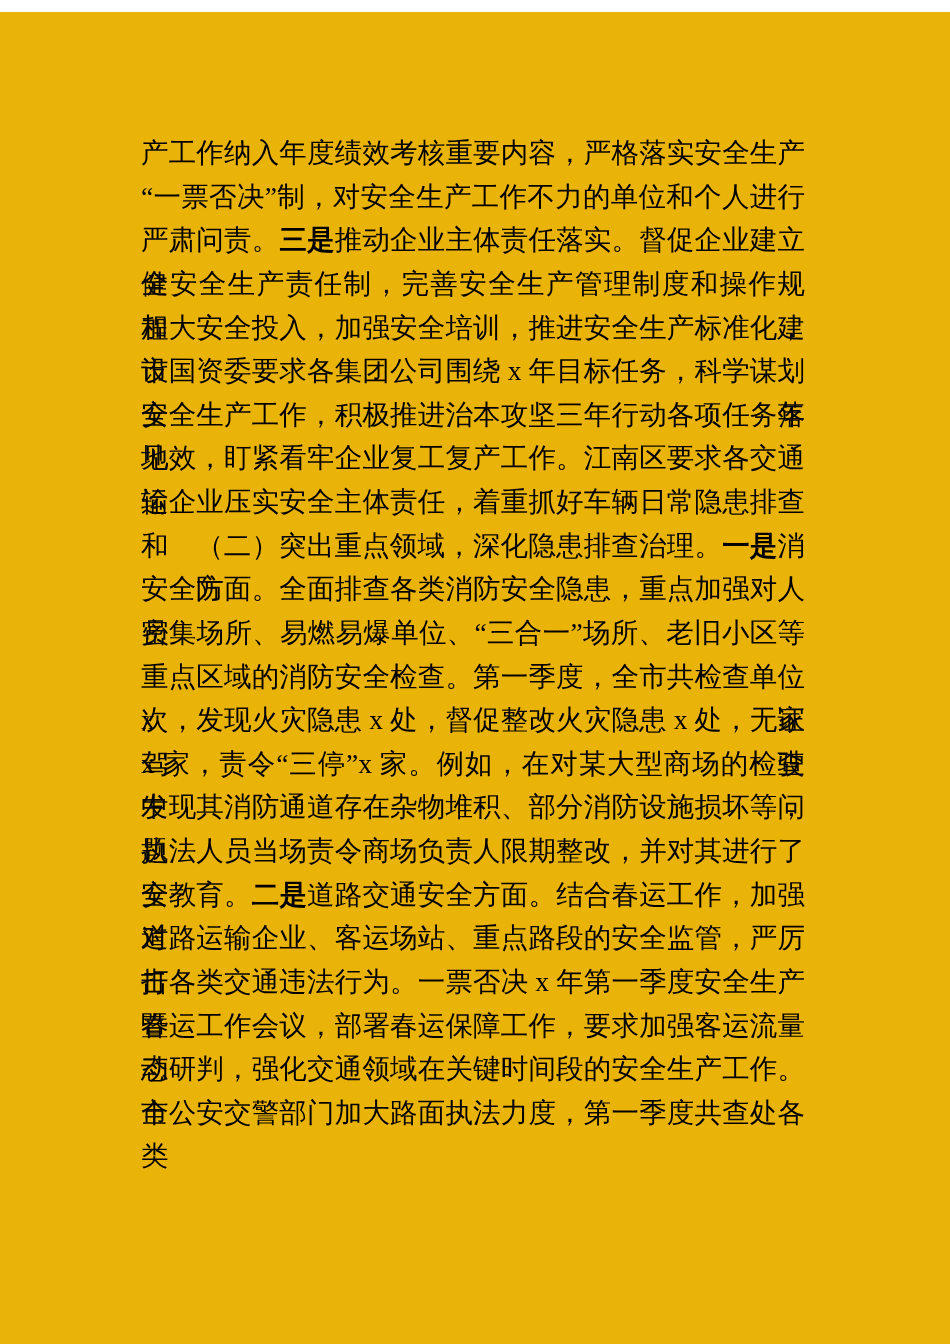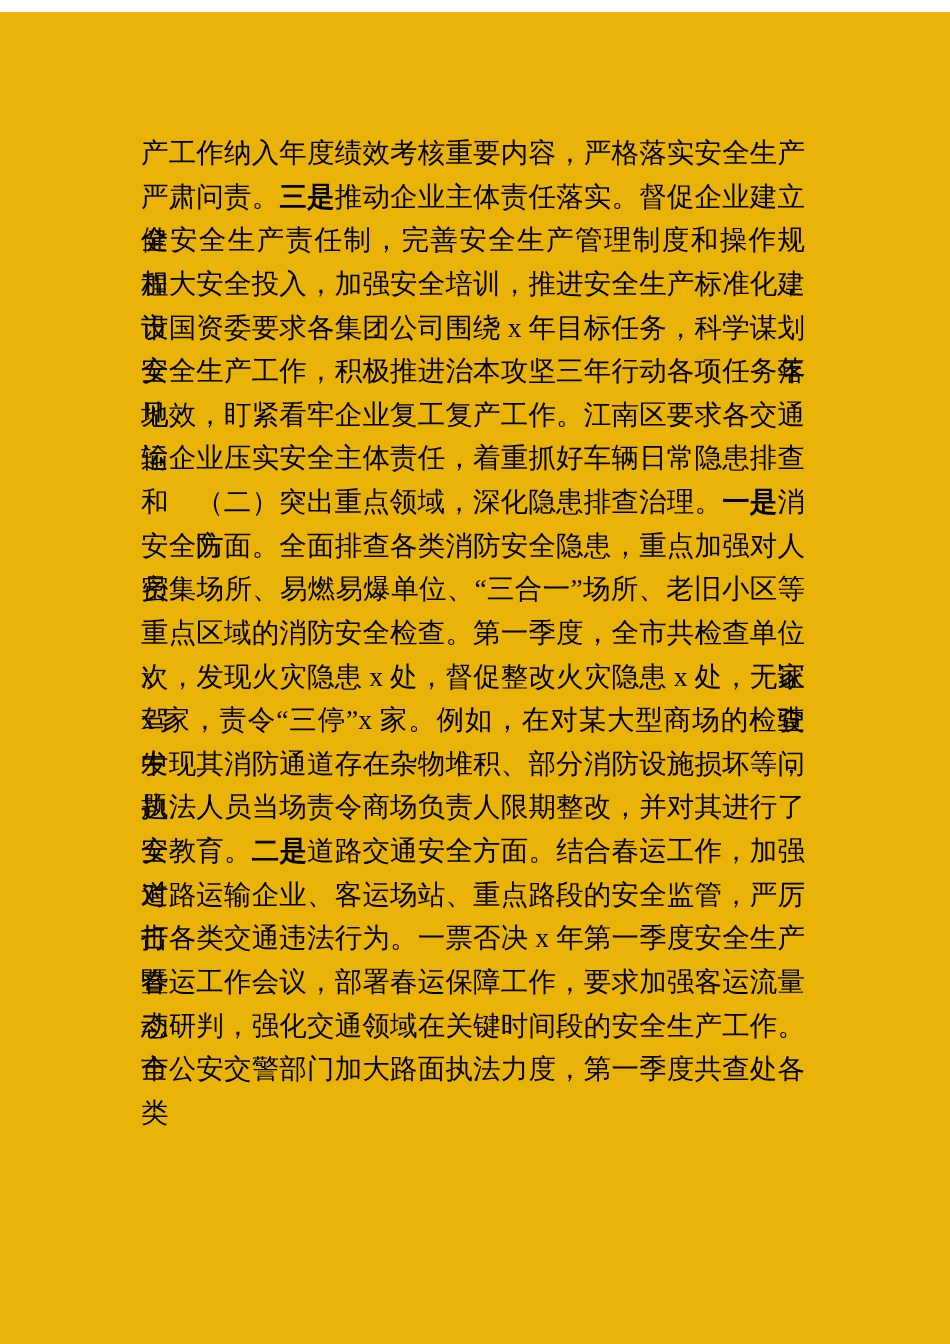--- a/index.html
+++ b/index.html
@@ -50,20 +50,21 @@
   .normal {
     font-weight: normal;
   }
 </style>
 </head>
 <body>
 
 <div class="page">
   <div class="doc-text">
       <div class="line j"><span class="normal">产工作纳入年度绩效考核重要内容，严格落实安全生产</span></div>
+      <div class="line j"><span class="normal">“一票否决”制，对安全生产工作不力的单位和个人进行</span></div>
       <div class="line j"><span class="normal">严肃问责。</span><span class="bold">三是</span><span class="normal">推动企业主体责任落实。督促企业建立健</span></div>
       <div class="line j"><span class="normal">全安全生产责任制，完善安全生产管理制度和操作规程，</span></div>
       <div class="line j"><span class="normal">加大安全投入，加强安全培训，推进安全生产标准化建设</span></div>
       <div class="line j"><span class="normal">市国资委要求各集团公司围绕 x 年目标任务，科学谋划全年</span></div>
       <div class="line j"><span class="normal">安全生产工作，积极推进治本攻坚三年行动各项任务落地</span></div>
       <div class="line j"><span class="normal">见效，盯紧看牢企业复工复产工作。江南区要求各交通运</span></div>
       <div class="line j"><span class="normal">输企业压实安全主体责任，着重抓好车辆日常隐患排查和</span></div>
       <div class="line j ind"><span class="normal">（二）突出重点领域，深化隐患排查治理。</span><span class="bold">一是</span><span class="normal">消防</span></div>
       <div class="line j"><span class="normal">安全方面。全面排查各类消防安全隐患，重点加强对人员</span></div>
       <div class="line j"><span class="normal">密集场所、易燃易爆单位、“三合一”场所、老旧小区等</span></div>

